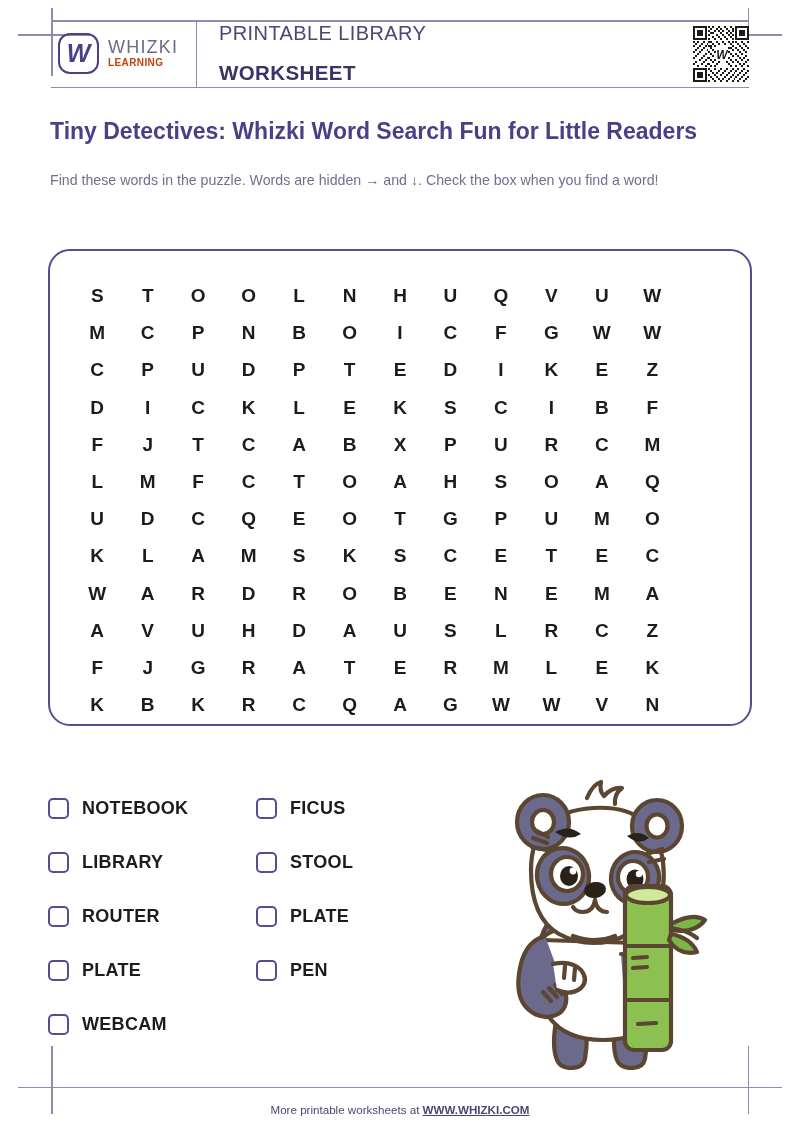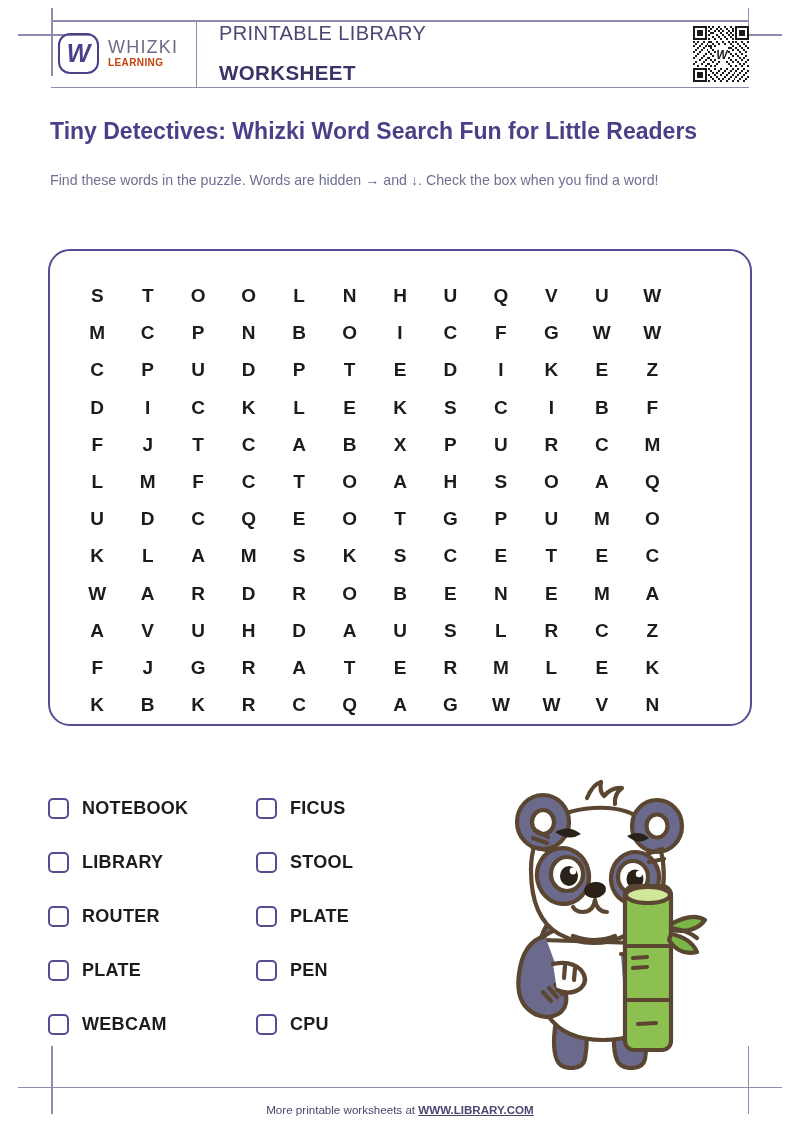--- a/index.html
+++ b/index.html
@@ -611,24 +611,20 @@
       <span class="word-label">PLATE</span>
     </div>
     <div class="word-item">
       <div class="checkbox"></div>
       <span class="word-label">PEN</span>
     </div>
     <div class="word-item">
       <div class="checkbox"></div>
       <span class="word-label">WEBCAM</span>
     </div>
-    <div class="word-item">
-      <div class="checkbox"></div>
-      <span class="word-label">CPU</span>
-    </div>
   </div>
 
 <div class="mascot">
   <svg viewBox="0 0 270 292">
     <g fill="none" stroke="#5b4632" stroke-width="4.2" stroke-linecap="round" stroke-linejoin="round">
 
       <path d="M62 238 q-6 30 0 44 q3 8 14 8 q12 0 14-9 q3-18 1-35 z" fill="#6b6a8c"></path>
       <path d="M122 238 q-6 30 0 44 q3 8 14 8 q12 0 14-9 q3-18 1-35 z" fill="#6b6a8c"></path>
 
       <path d="M48 162 q-12 46 4 74 q16 26 56 26 q42 0 58-26 q14-26 4-70 z" fill="#ffffff"></path>
@@ -686,14 +682,14 @@
 
       <path d="M176 146 q22-12 34-4 q-10 14 -34 10 z" fill="#7ab648"></path>
       <path d="M176 156 q20 4 26 18 q-18 4 -28 -12 z" fill="#7ab648"></path>
       <path d="M176 150 q16 2 26 10" fill="none"></path>
     </g>
   </svg>
 </div>
 
 <div class="footer-rule"></div>
 <div class="footer-text">
-  <span class="plain">More printable worksheets at </span><span class="site">WWW.LIBRARY.COM</span>
+  <span class="plain">More printable worksheets at </span><span class="site">WWW.WHIZKI.COM</span>
 </div>
 
 </body></html>

